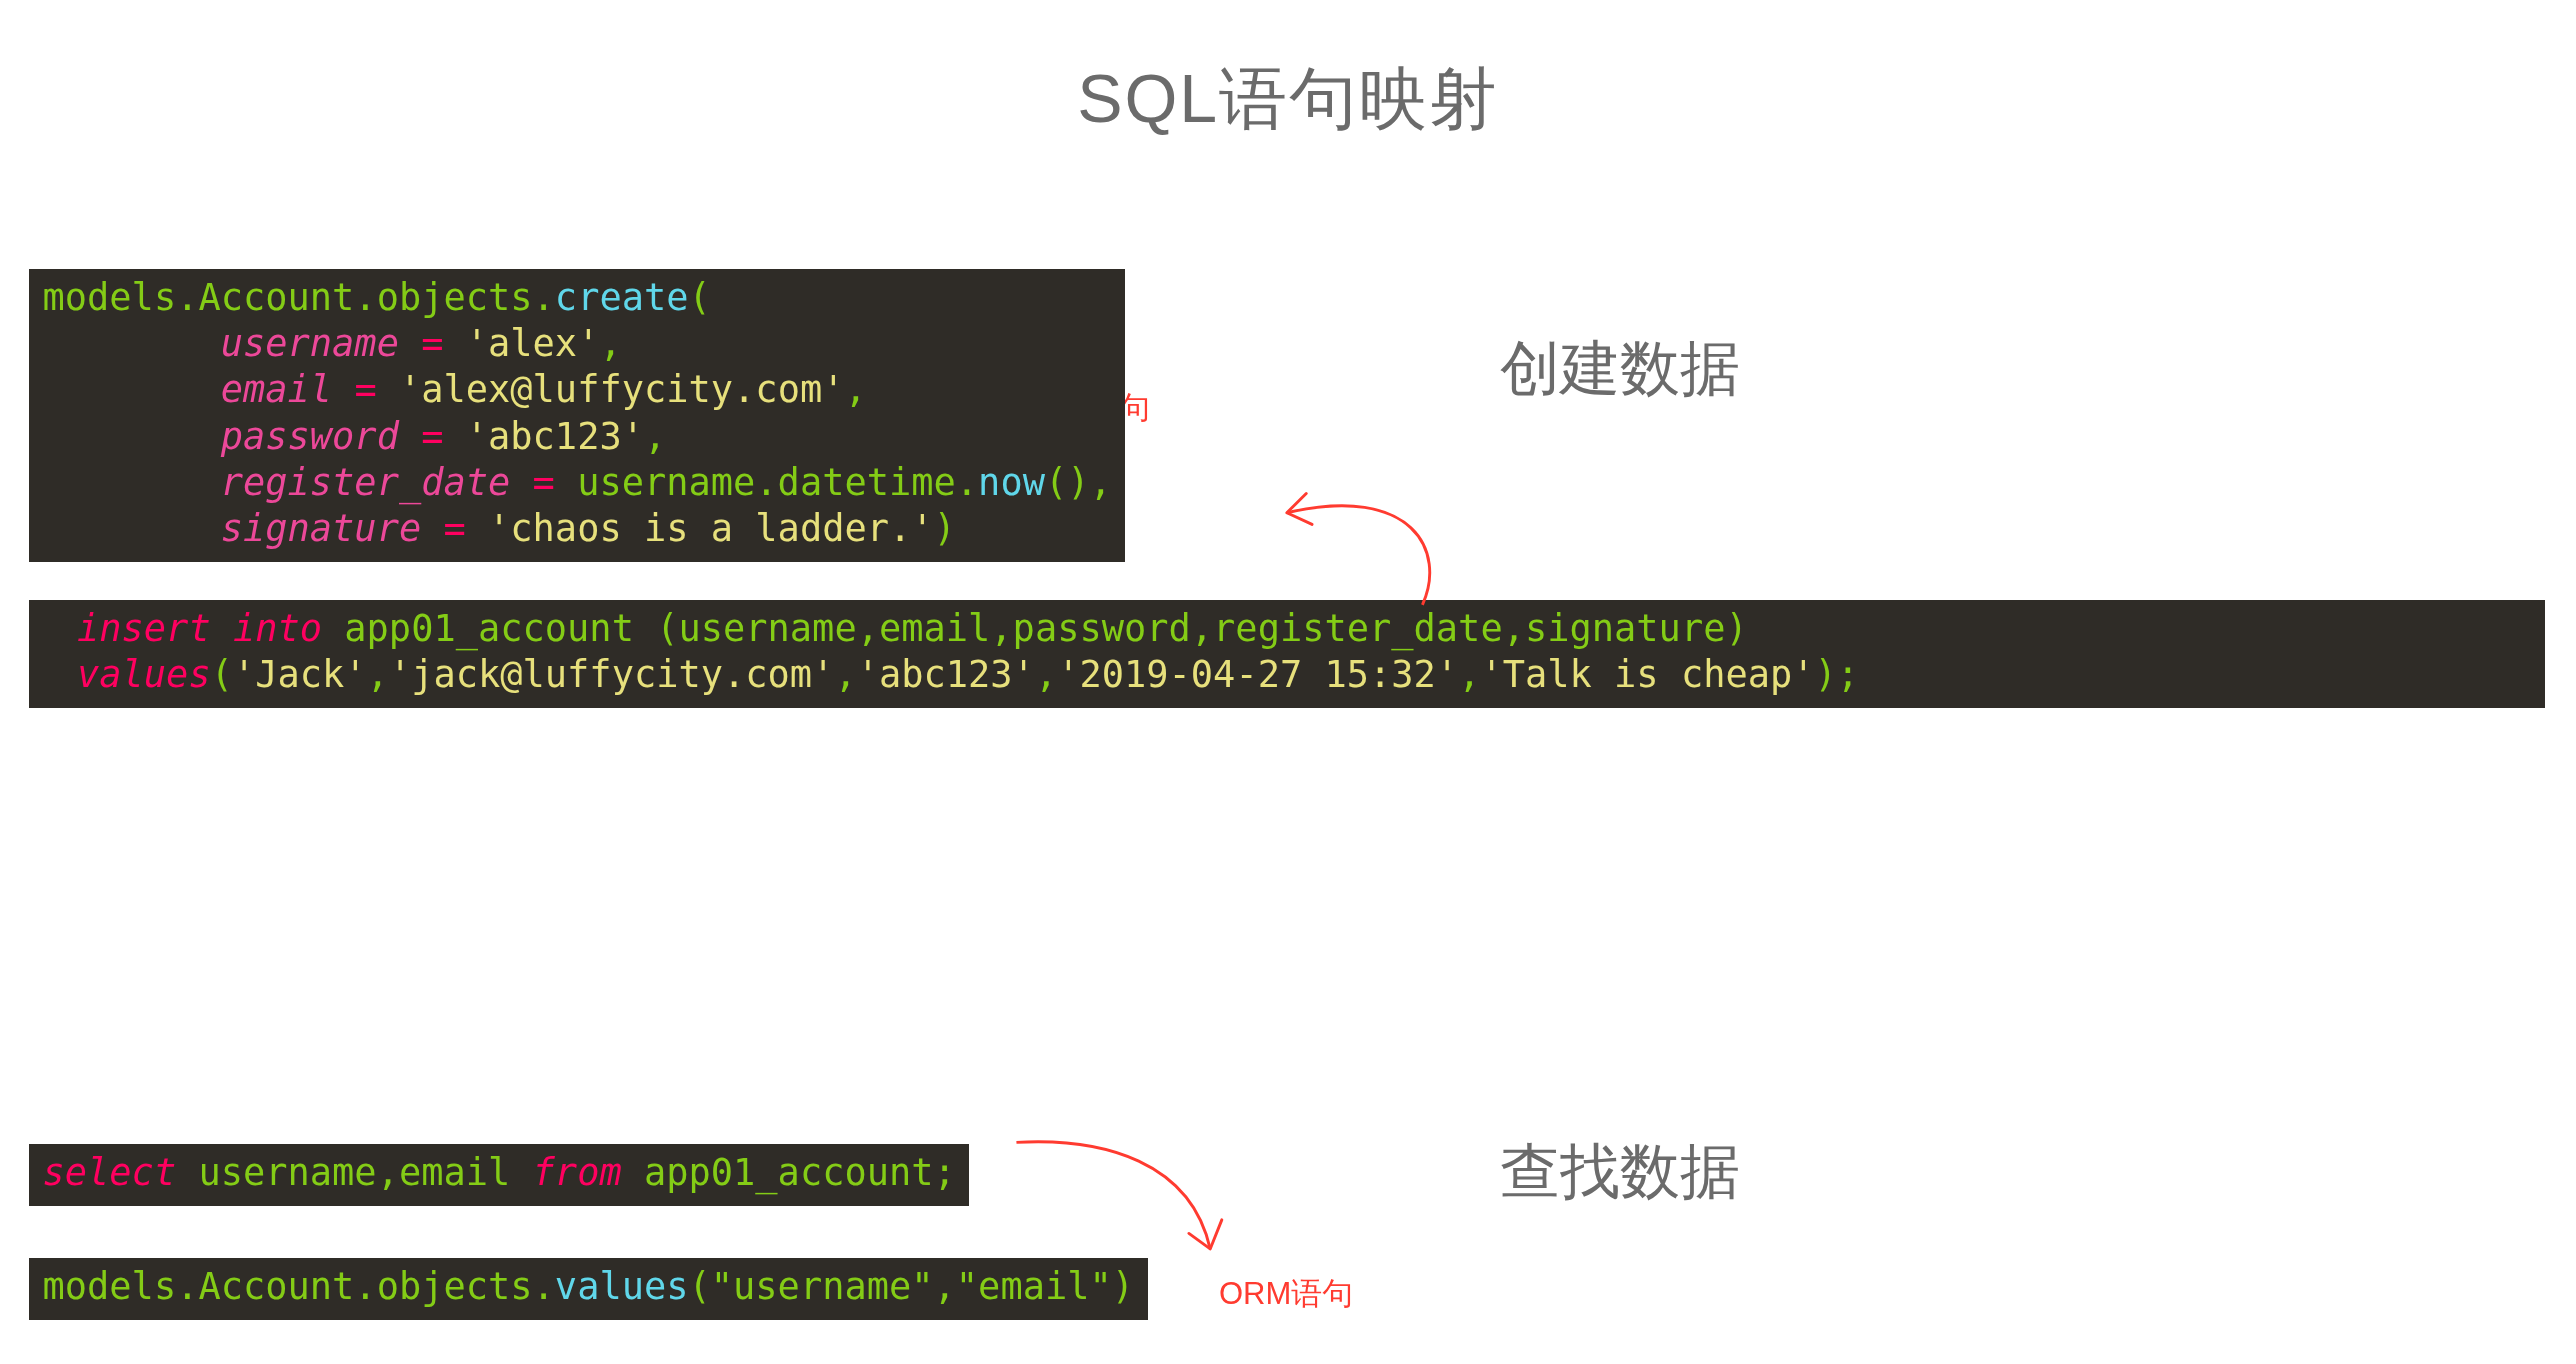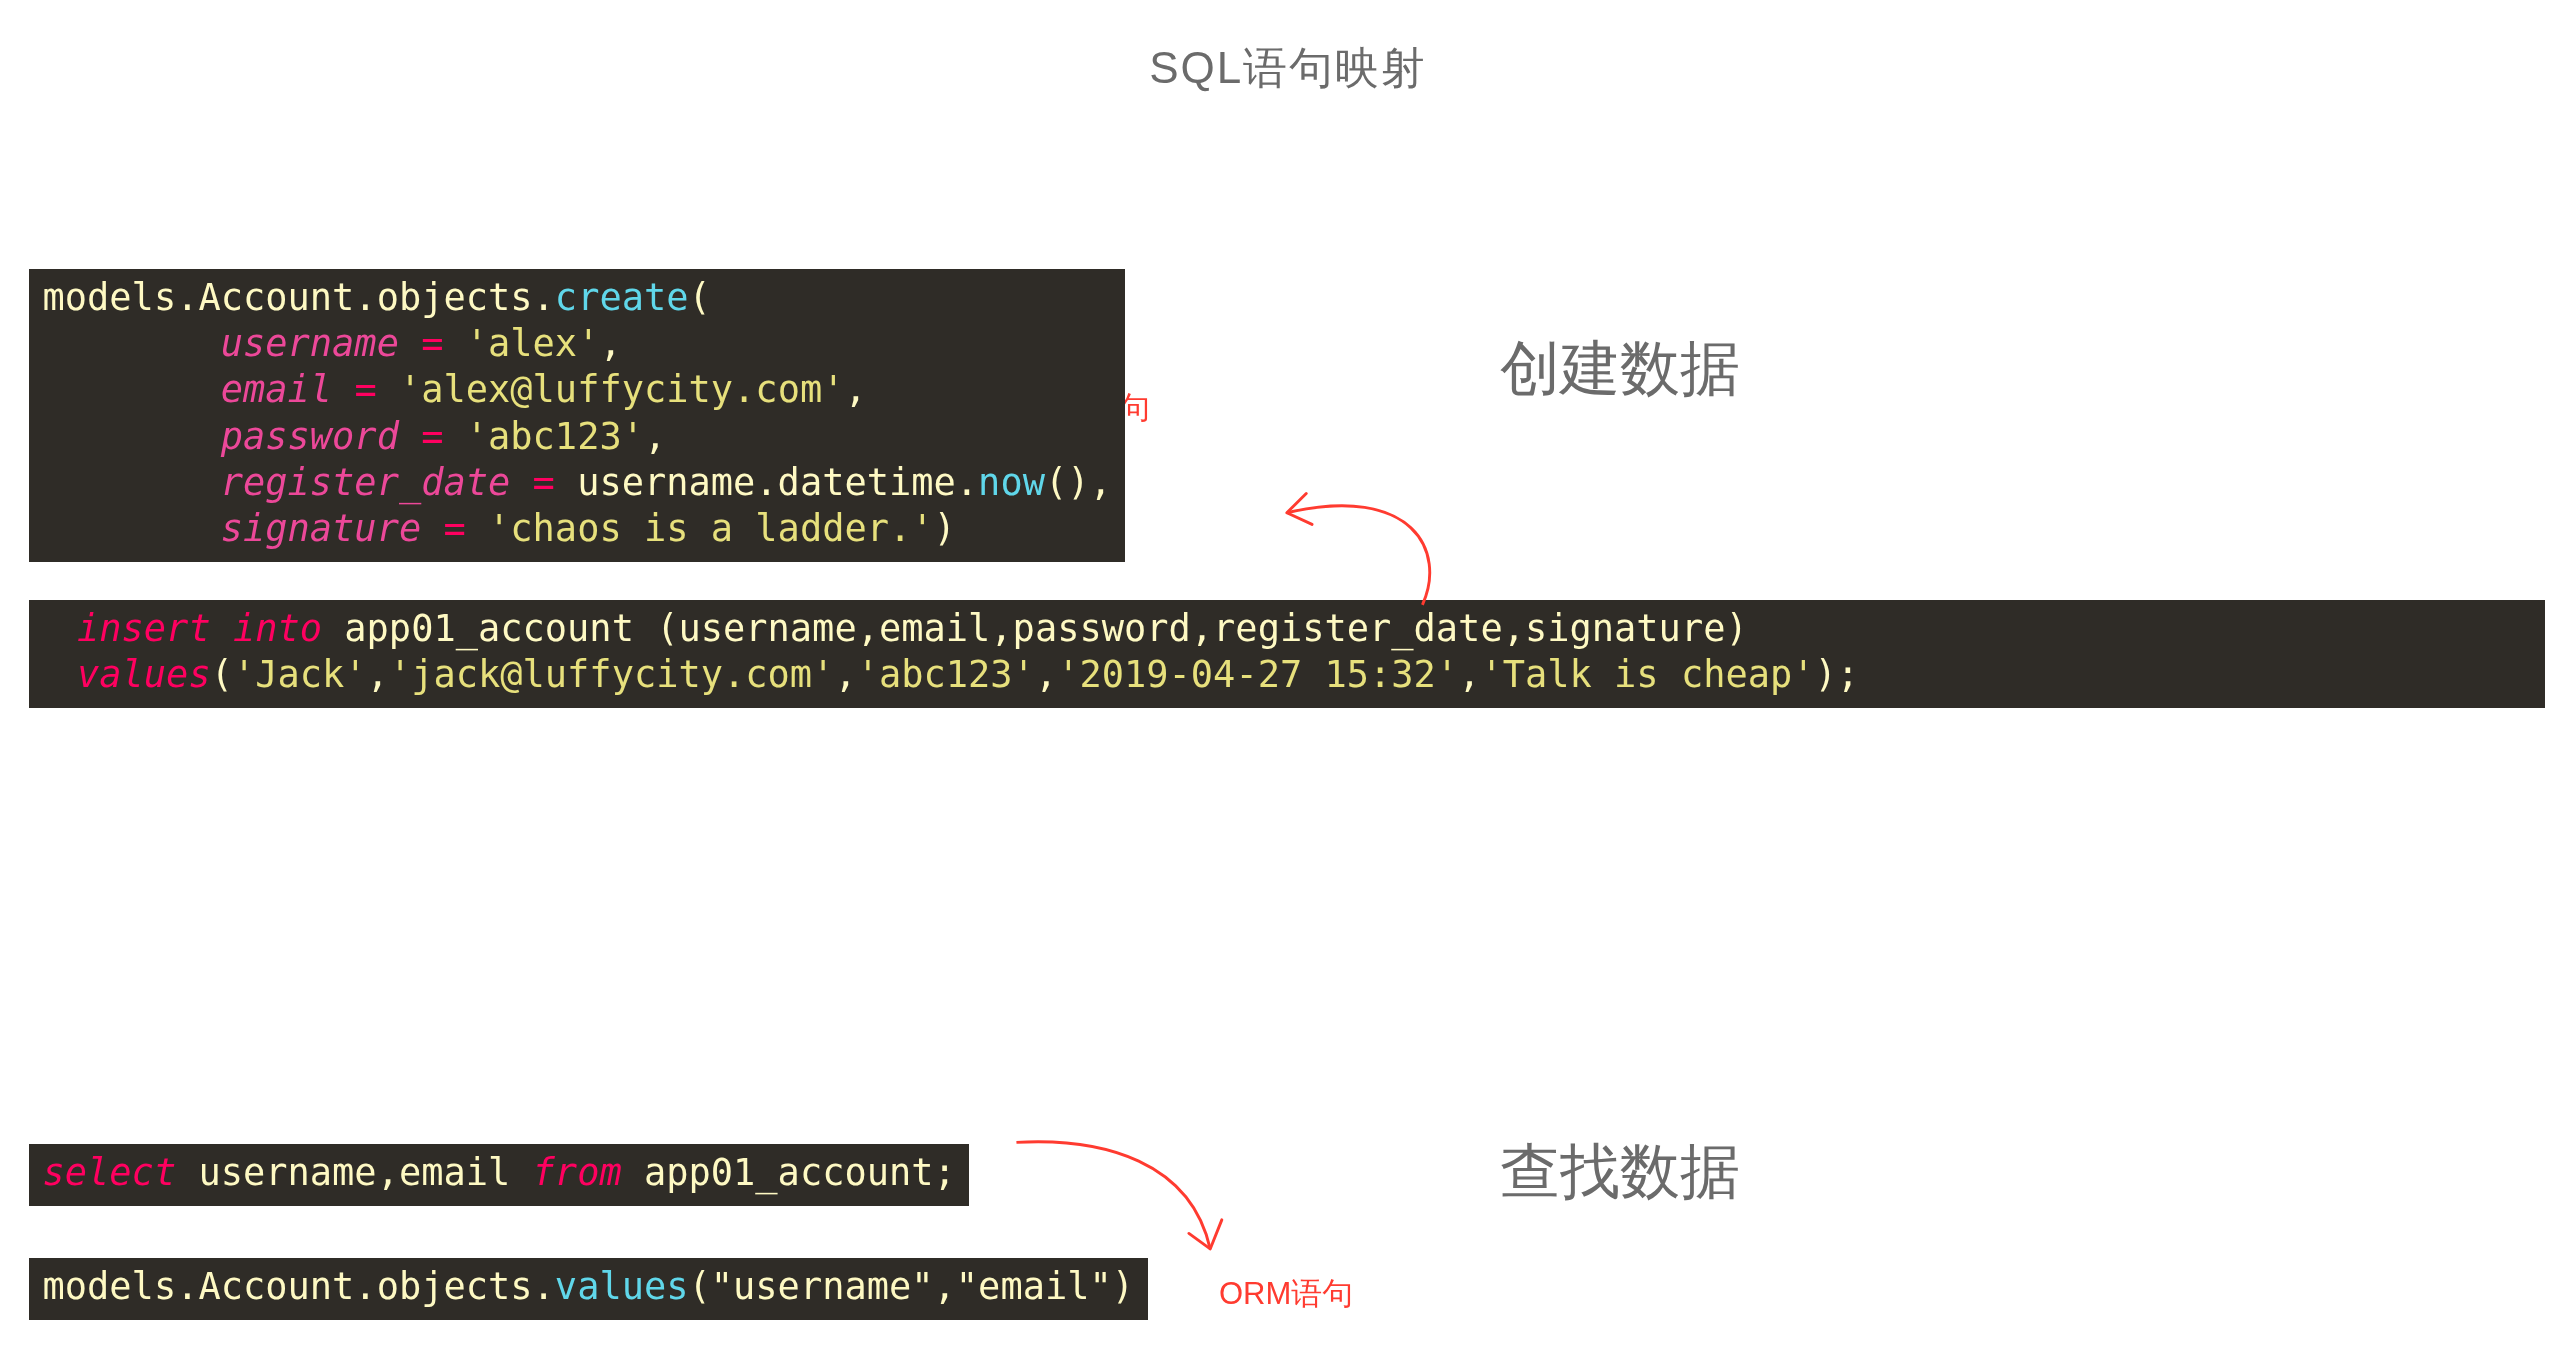--- a/index.html
+++ b/index.html
@@ -5,23 +5,23 @@
   * { margin: 0; padding: 0; box-sizing: border-box; }
   body {
     background: #ffffff;
     font-family: "Helvetica Neue", Arial, "PingFang SC", "Microsoft YaHei", sans-serif;
     width: 2576px;
     height: 1364px;
     position: relative;
   }
   .title {
     color: #6b6b6b;
-    font-size: 44px;
+    font-size: 68px;
     text-align: center;
-    padding-top: 39px;
+    padding-top: 54px;
     font-weight: 400;
     letter-spacing: 1.9px;
   }
   .section-label {
     color: #6b6b6b;
     font-size: 60px;
     font-weight: 400;
     position: absolute;
   }
   .orm-label {
@@ -38,21 +38,21 @@
     line-height: 1.25;
     padding: 5.8px 13.5px 9.7px 13.5px;
     white-space: pre;
     position: absolute;
   }
   .code-wide { font-size: 37px; }
   .kw-cyan   { color: #60d7ea; }
   .kw-orange { color: #ec4899; font-style: italic; }
   .kw-yellow { color: #e7e07c; }
   .kw-pink   { color: #ff0060; font-style: italic; font-weight: 500;}
-  .plain     { color: #fef9c3; }
+  .plain     { color: #84cc16; }
   .op-red    { color: #ff0060; }
   svg.arrow { position: absolute; pointer-events: none; }
 </style>
 </head>
 <body>
 
 <h1 class="title">SQL语句映射</h1>
 
 <div class="section-label" style="left:1500px; top:329px;">创建数据</div>
 <div class="section-label" style="left:1500px; top:1132px;">查找数据</div>

